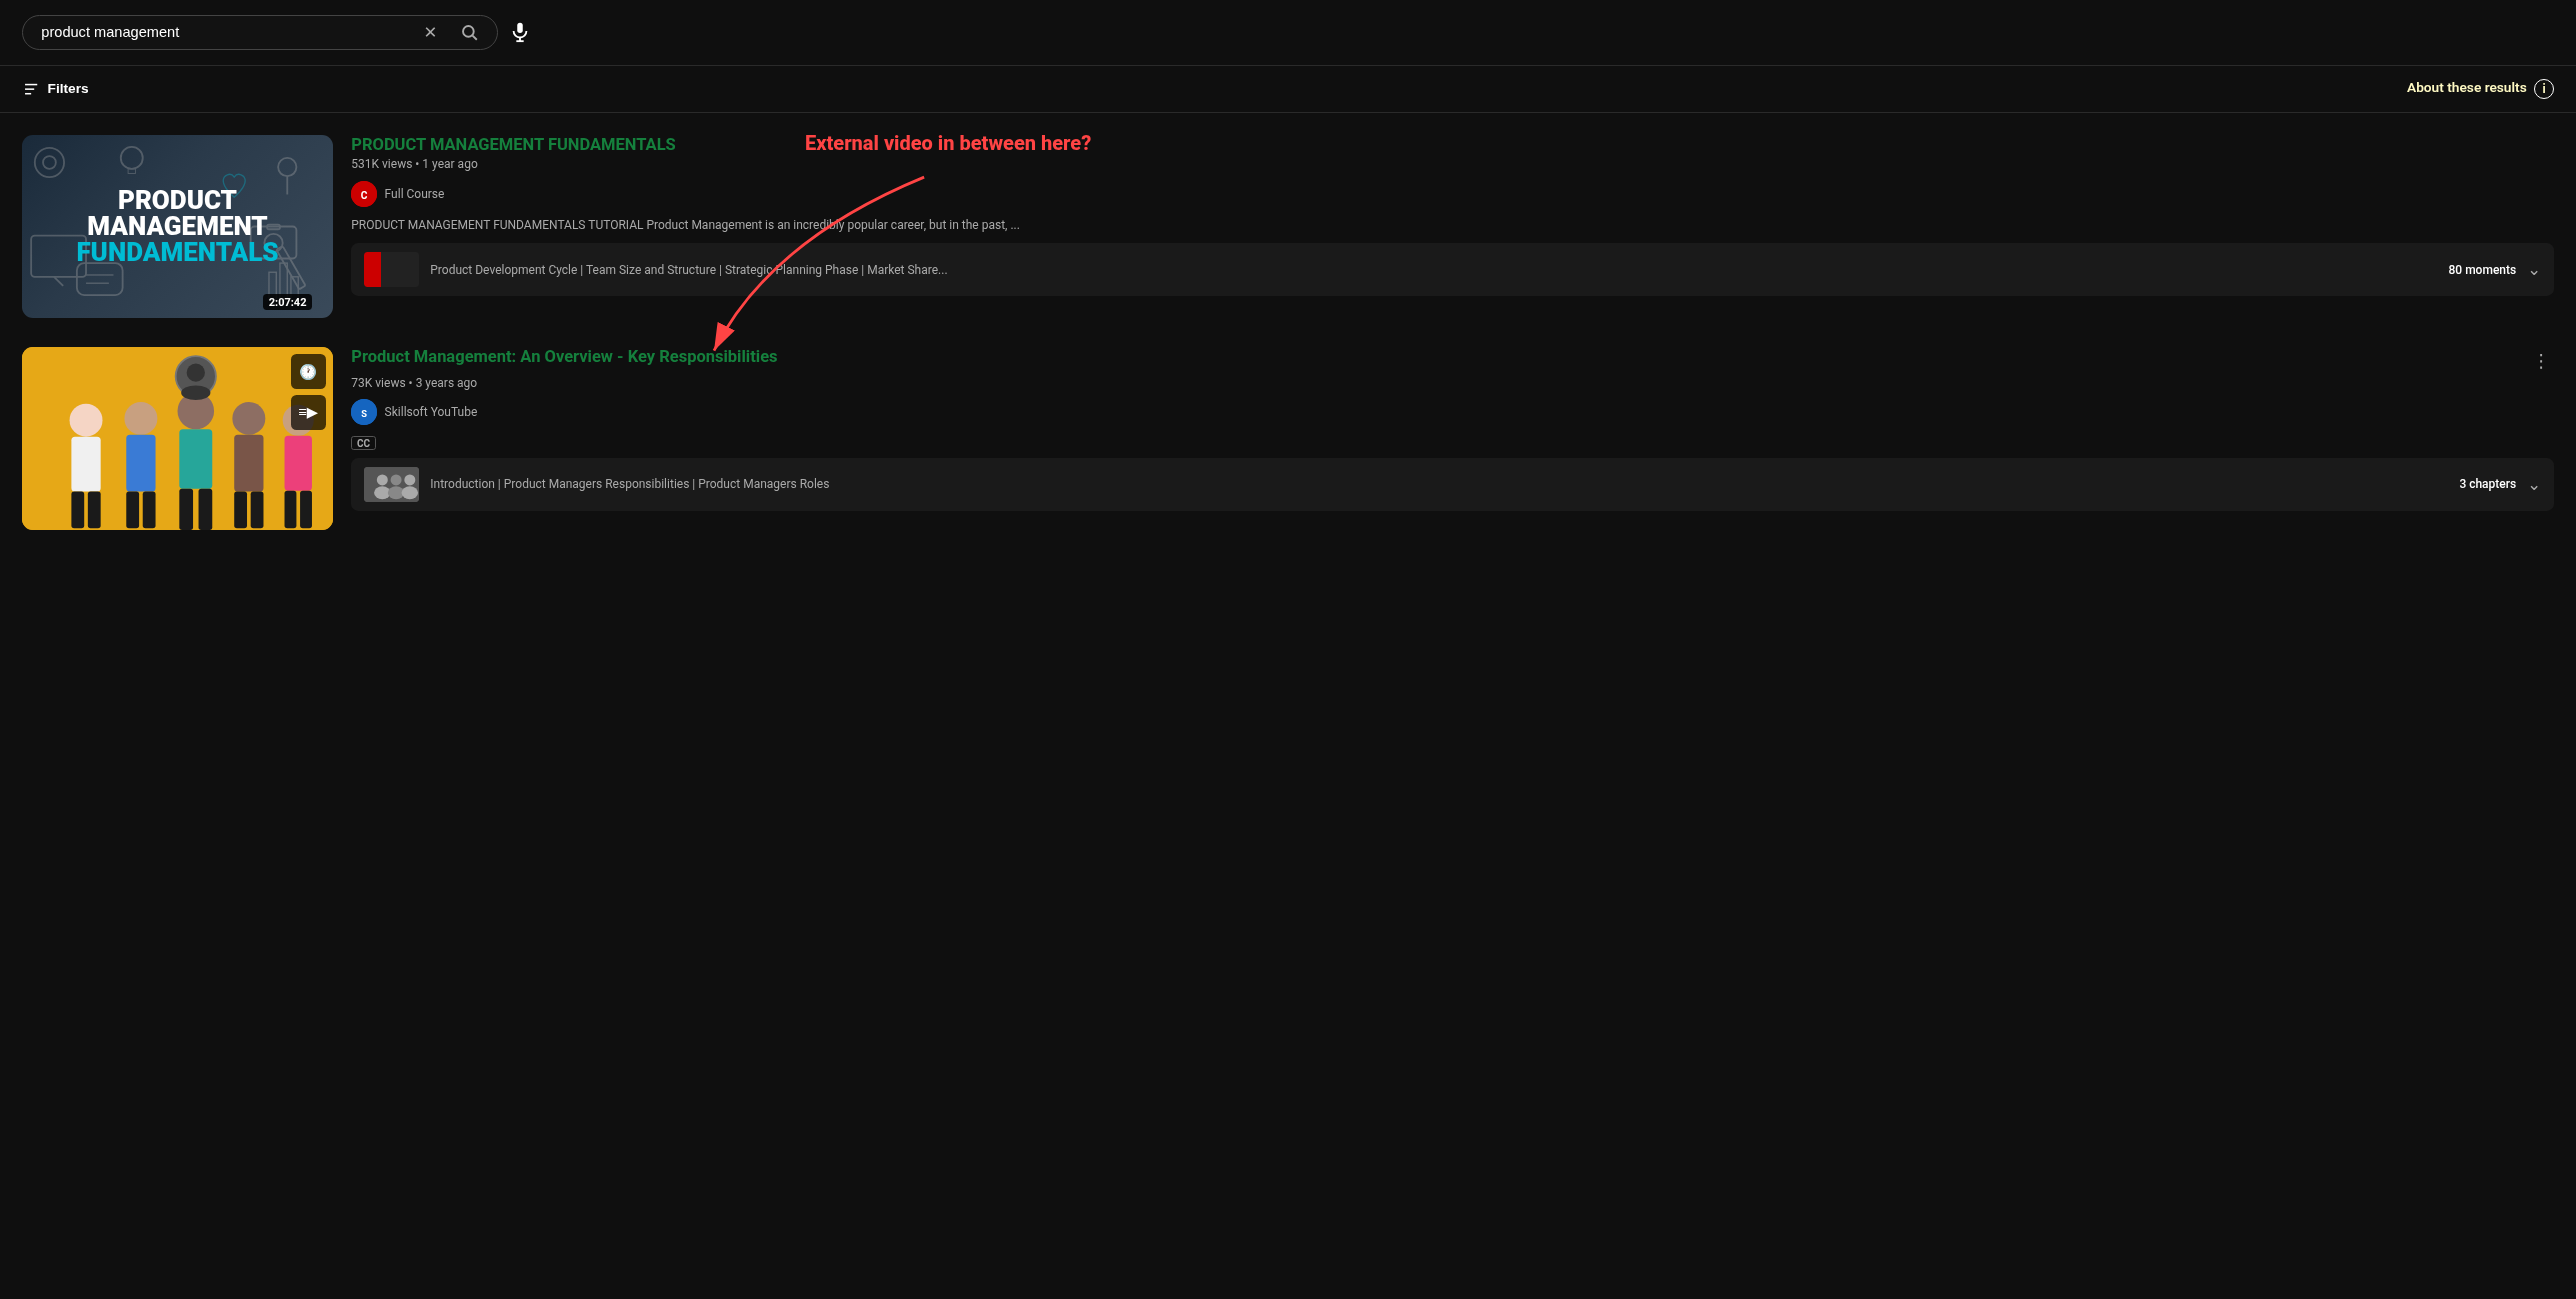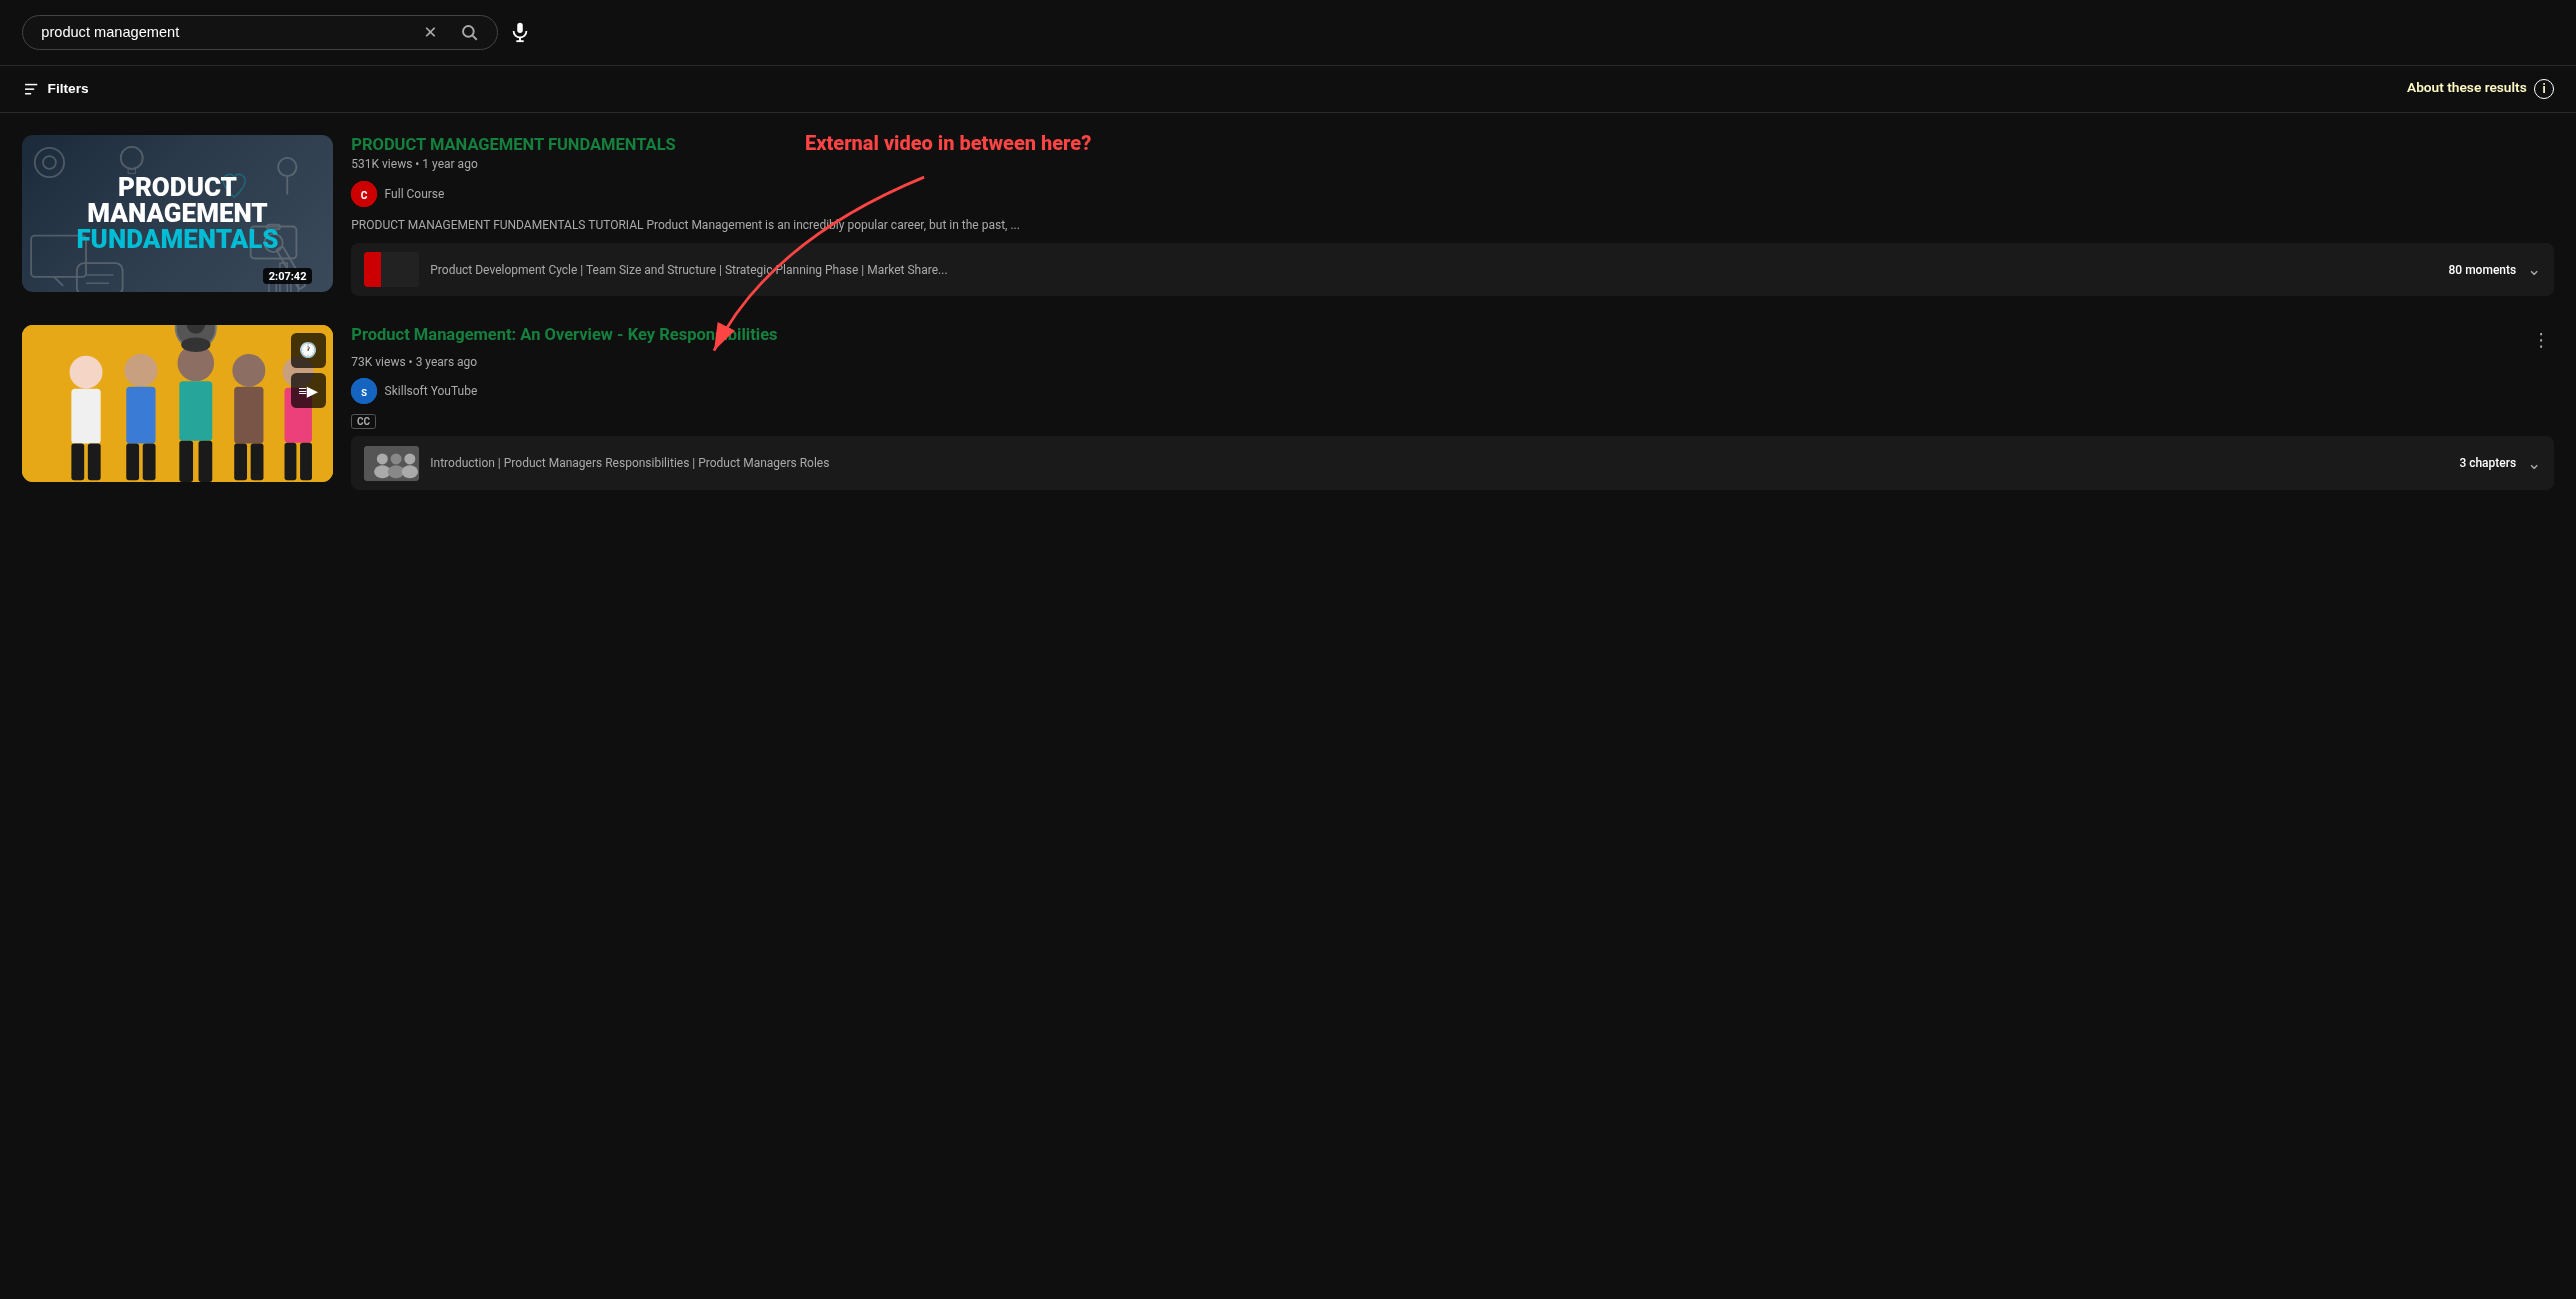--- a/index.html
+++ b/index.html
@@ -121,21 +121,21 @@
       display: flex;
       gap: 18.3px;
       align-items: flex-start;
     }
 
     
     .thumbnail-wrapper {
       position: relative;
       flex-shrink: 0;
       width: 311px;
-      height: 157px;
+      height: 183px;
       border-radius: 11px;
       overflow: hidden;
       cursor: pointer;
     }
     .thumbnail-1 {
       background: linear-gradient(135deg, #1a2a3a 0%, #2a3a4a 40%, #3a4a5a 100%);
       width: 100%;
       height: 100%;
       display: flex;
       flex-direction: column;

